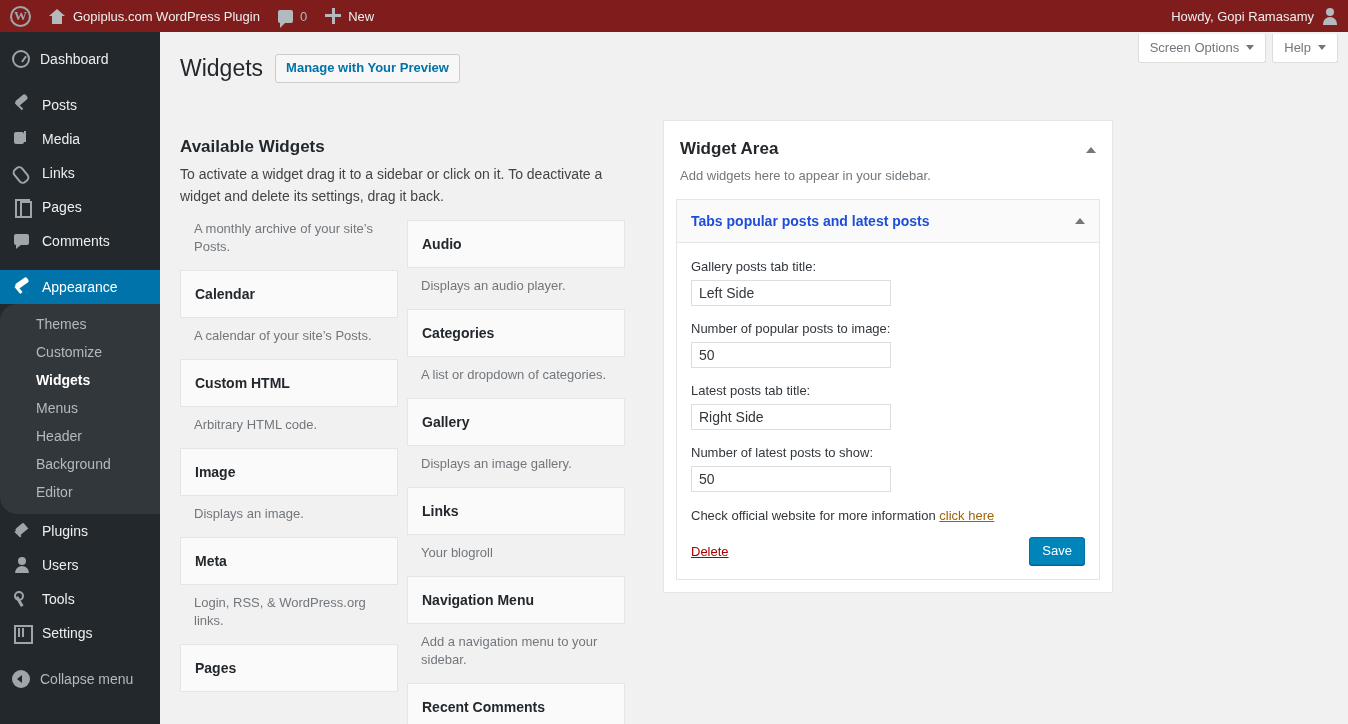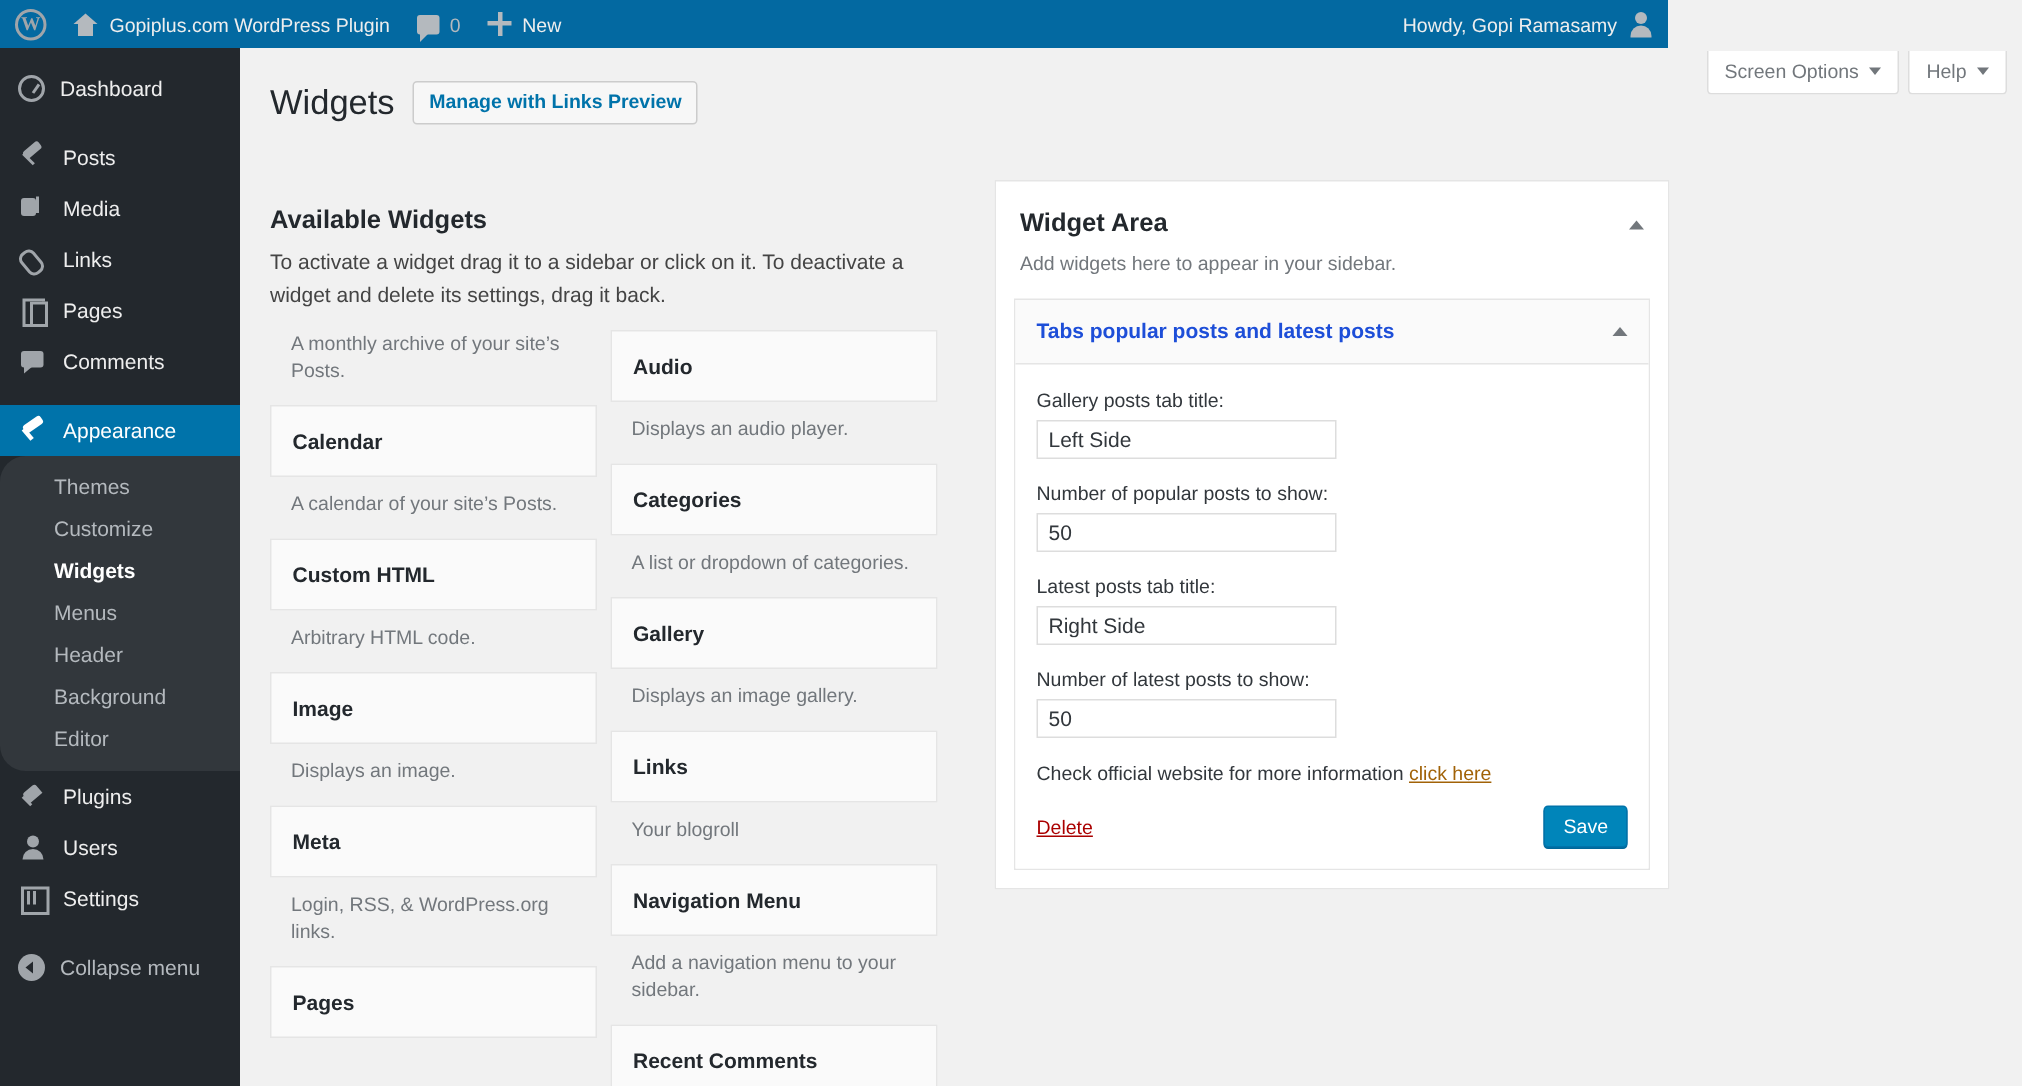--- a/index.html
+++ b/index.html
@@ -6,22 +6,22 @@
   html, body {
     width: 1348px; height: 724px;
     font-family: "Liberation Sans", sans-serif;
     background: #f1f1f1;
     overflow: hidden;
   }
 
   
   #adminbar {
     position: absolute; top: 0; left: 0;
-    width: 1112px; height: 32px;
-    background: #0369a1;
+    width: 1348px; height: 32px;
+    background: #7f1d1d;
     color: #b4b9be;
     font-size: 13px;
     display: flex; align-items: flex-end;
     z-index: 50;
   }
   .ab-item {
     display: flex; align-items: center; gap: 7px;
     height: 32px; padding: 0 9px;
     color: #b4b9be; white-space: nowrap;
   }
@@ -322,20 +322,24 @@
 
   <div class="menu-top">
     <span class="mico ic-plug"></span>
     <span class="mlabel">Plugins</span>
   </div>
   <div class="menu-top">
     <span class="mico ic-user"></span>
     <span class="mlabel">Users</span>
   </div>
   <div class="menu-top">
+    <span class="mico ic-tool"></span>
+    <span class="mlabel">Tools</span>
+  </div>
+  <div class="menu-top">
     <span class="mico ic-set"></span>
     <span class="mlabel">Settings</span>
   </div>
   <div class="menu-top gap">
     <span class="mico ic-collapse"></span>
     <span class="mlabel" style="color:#b4b9be">Collapse menu</span>
   </div>
 </div>
 
 <div id="content">
@@ -346,21 +350,21 @@
       <span class="caret-down"></span>
     </div>
     <div class="meta-btn">
       <span>Help</span>
       <span class="caret-down"></span>
     </div>
   </div>
 
   <div class="page-head">
     <h1 class="title">Widgets</h1>
-    <span class="live-preview-btn">Manage with Links Preview</span>
+    <span class="live-preview-btn">Manage with Your Preview</span>
   </div>
 
   <h2 class="section-title">Available Widgets</h2>
   <div class="section-desc">To activate a widget drag it to a sidebar or click on it. To deactivate a widget and delete its settings, drag it back.</div>
 
   <div id="widget-grid">
       <div class="wcell">
         <div class="wdesc">A monthly archive of your site’s Posts.</div>
         <div class="wcard">
           <div class="wcard-title">Calendar</div>
@@ -418,21 +422,21 @@
 
     <div class="widget-box">
       <div class="widget-top">
         <span class="widget-top-title">Tabs popular posts and latest posts</span>
         <span class="toggle-up"></span>
       </div>
       <div class="widget-body">
         <div class="field-label">Gallery posts tab title:</div>
         <input class="field-input" type="text" value="Left Side" style="">
 
-        <div class="field-label">Number of popular posts to show:</div>
+        <div class="field-label">Number of popular posts to image:</div>
         <input class="field-input" type="text" value="50" style="">
 
         <div class="field-label">Latest posts tab title:</div>
         <input class="field-input" type="text" value="Right Side" style="">
 
         <div class="field-label">Number of latest posts to show:</div>
         <input class="field-input" type="text" value="50" style="">
 
         <div class="info-line">
           <span>Check official website for more information</span>

